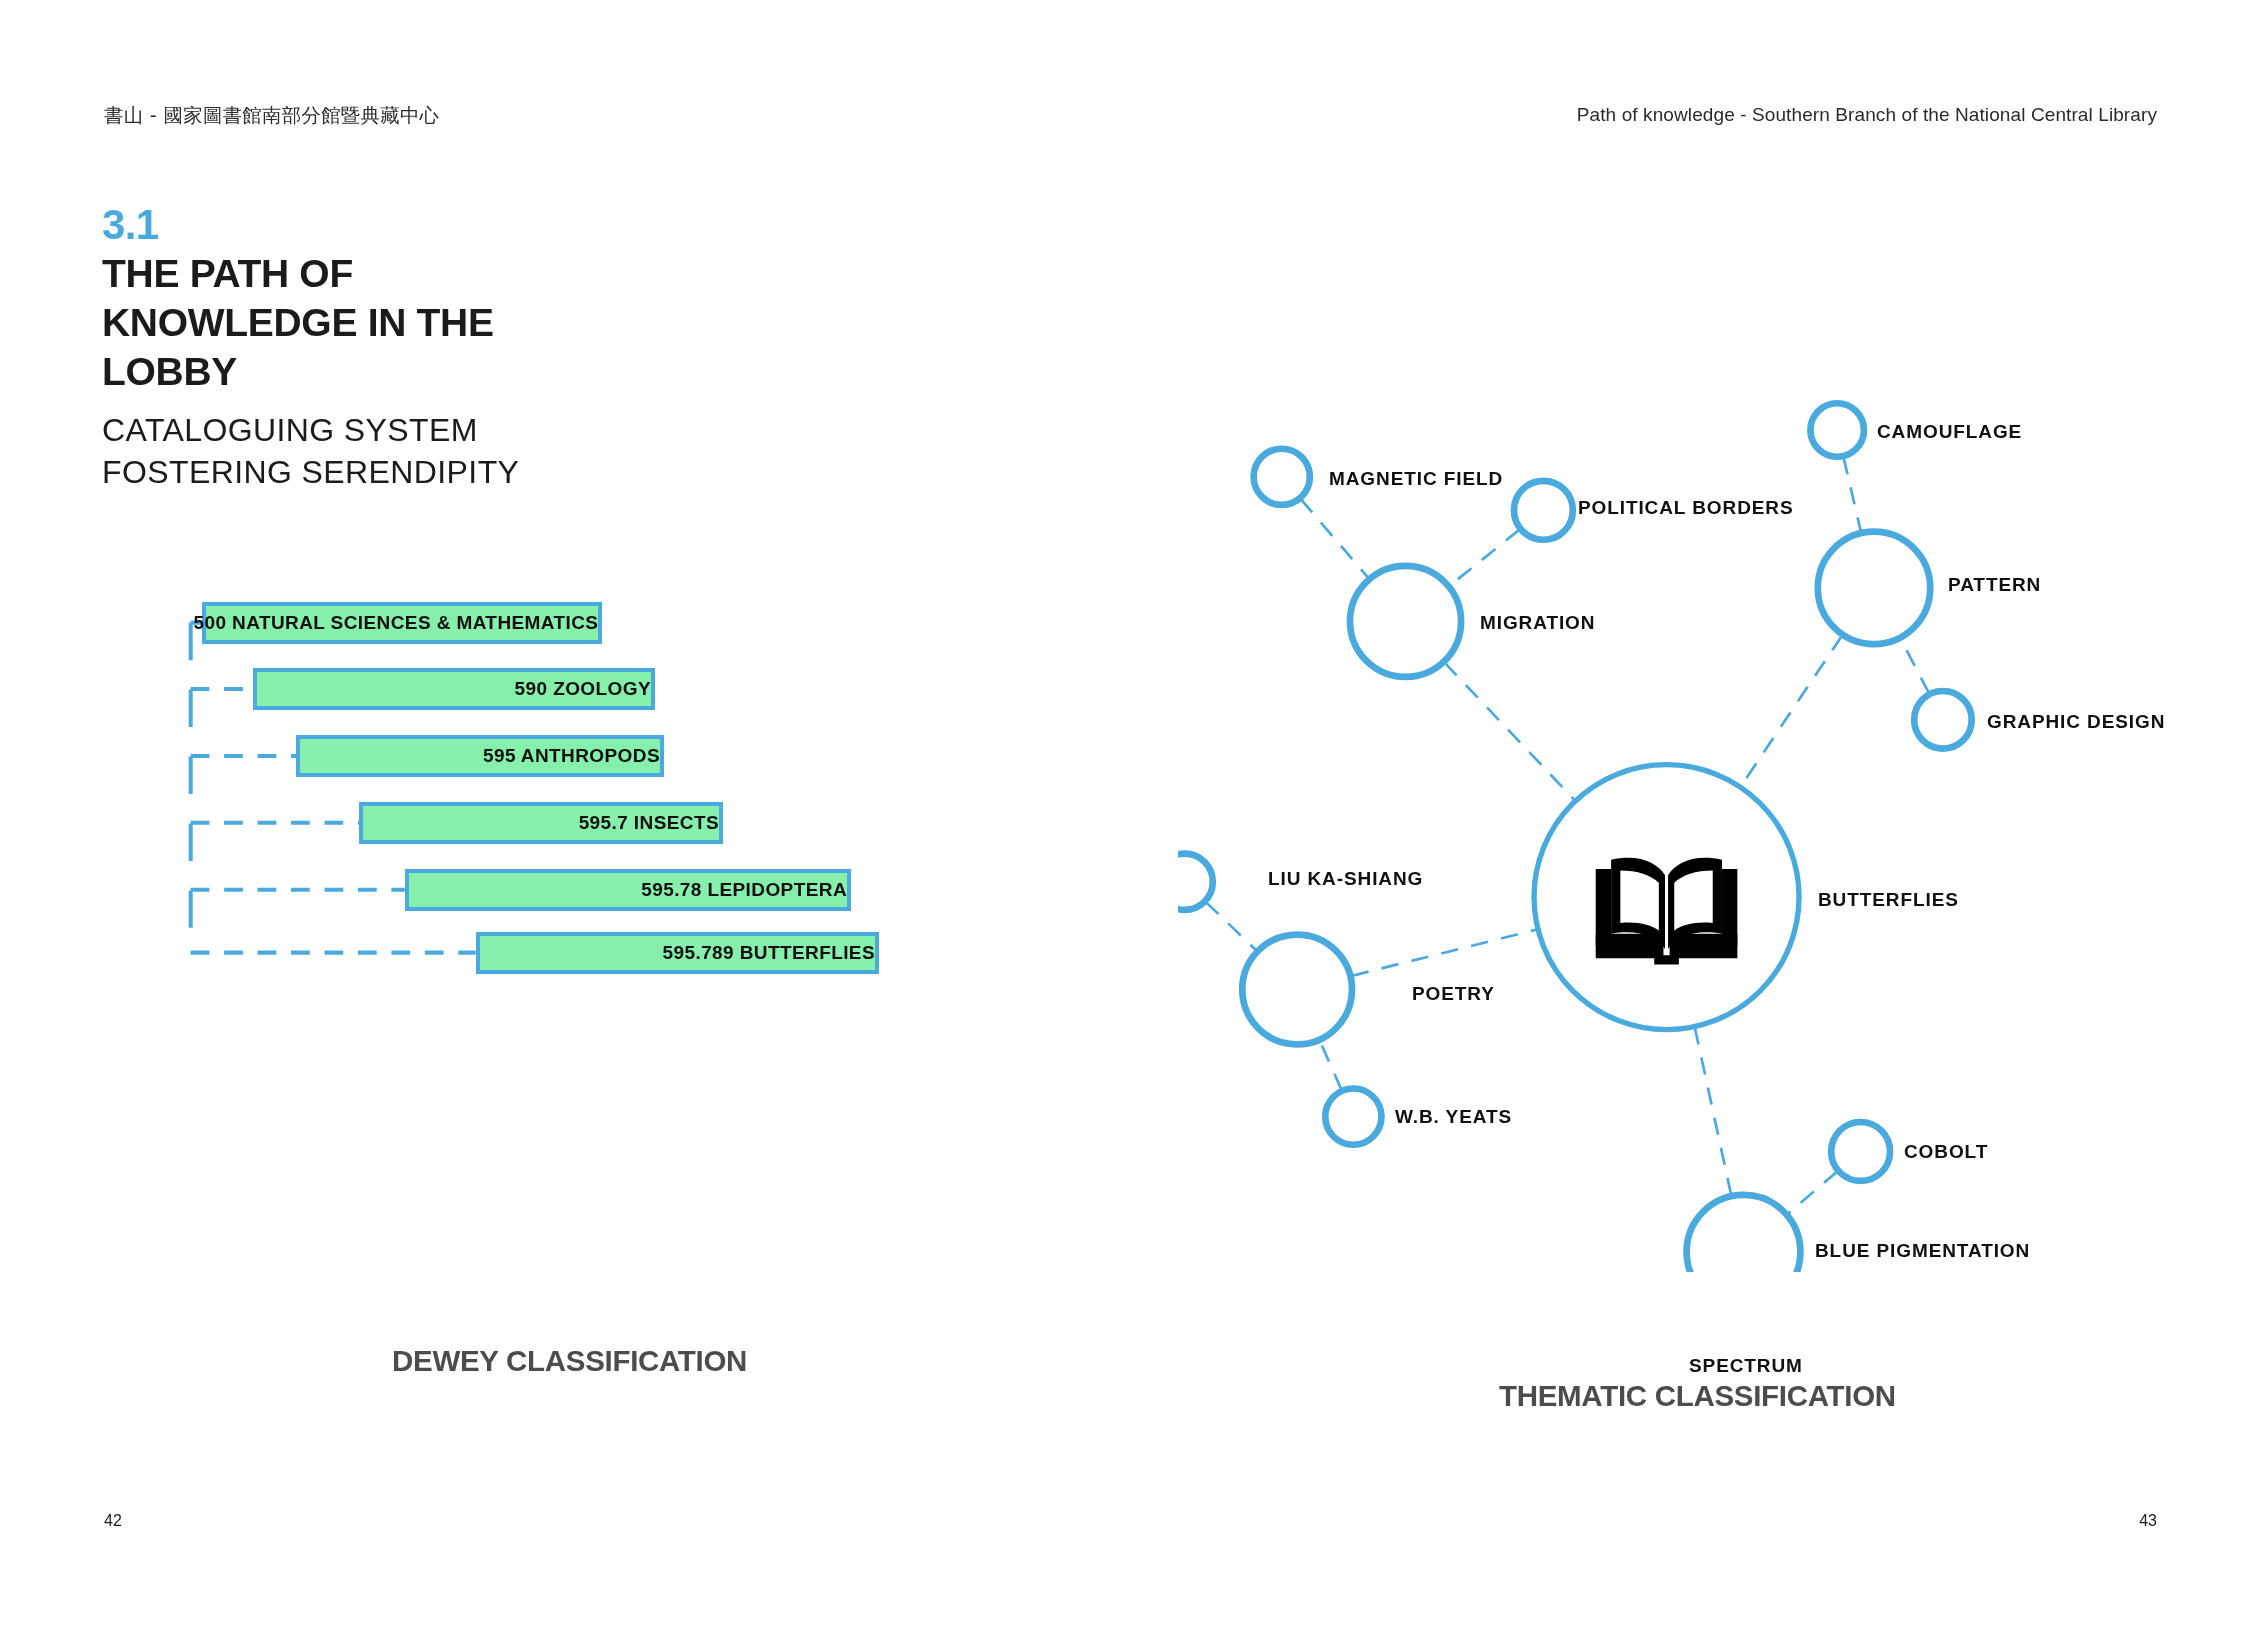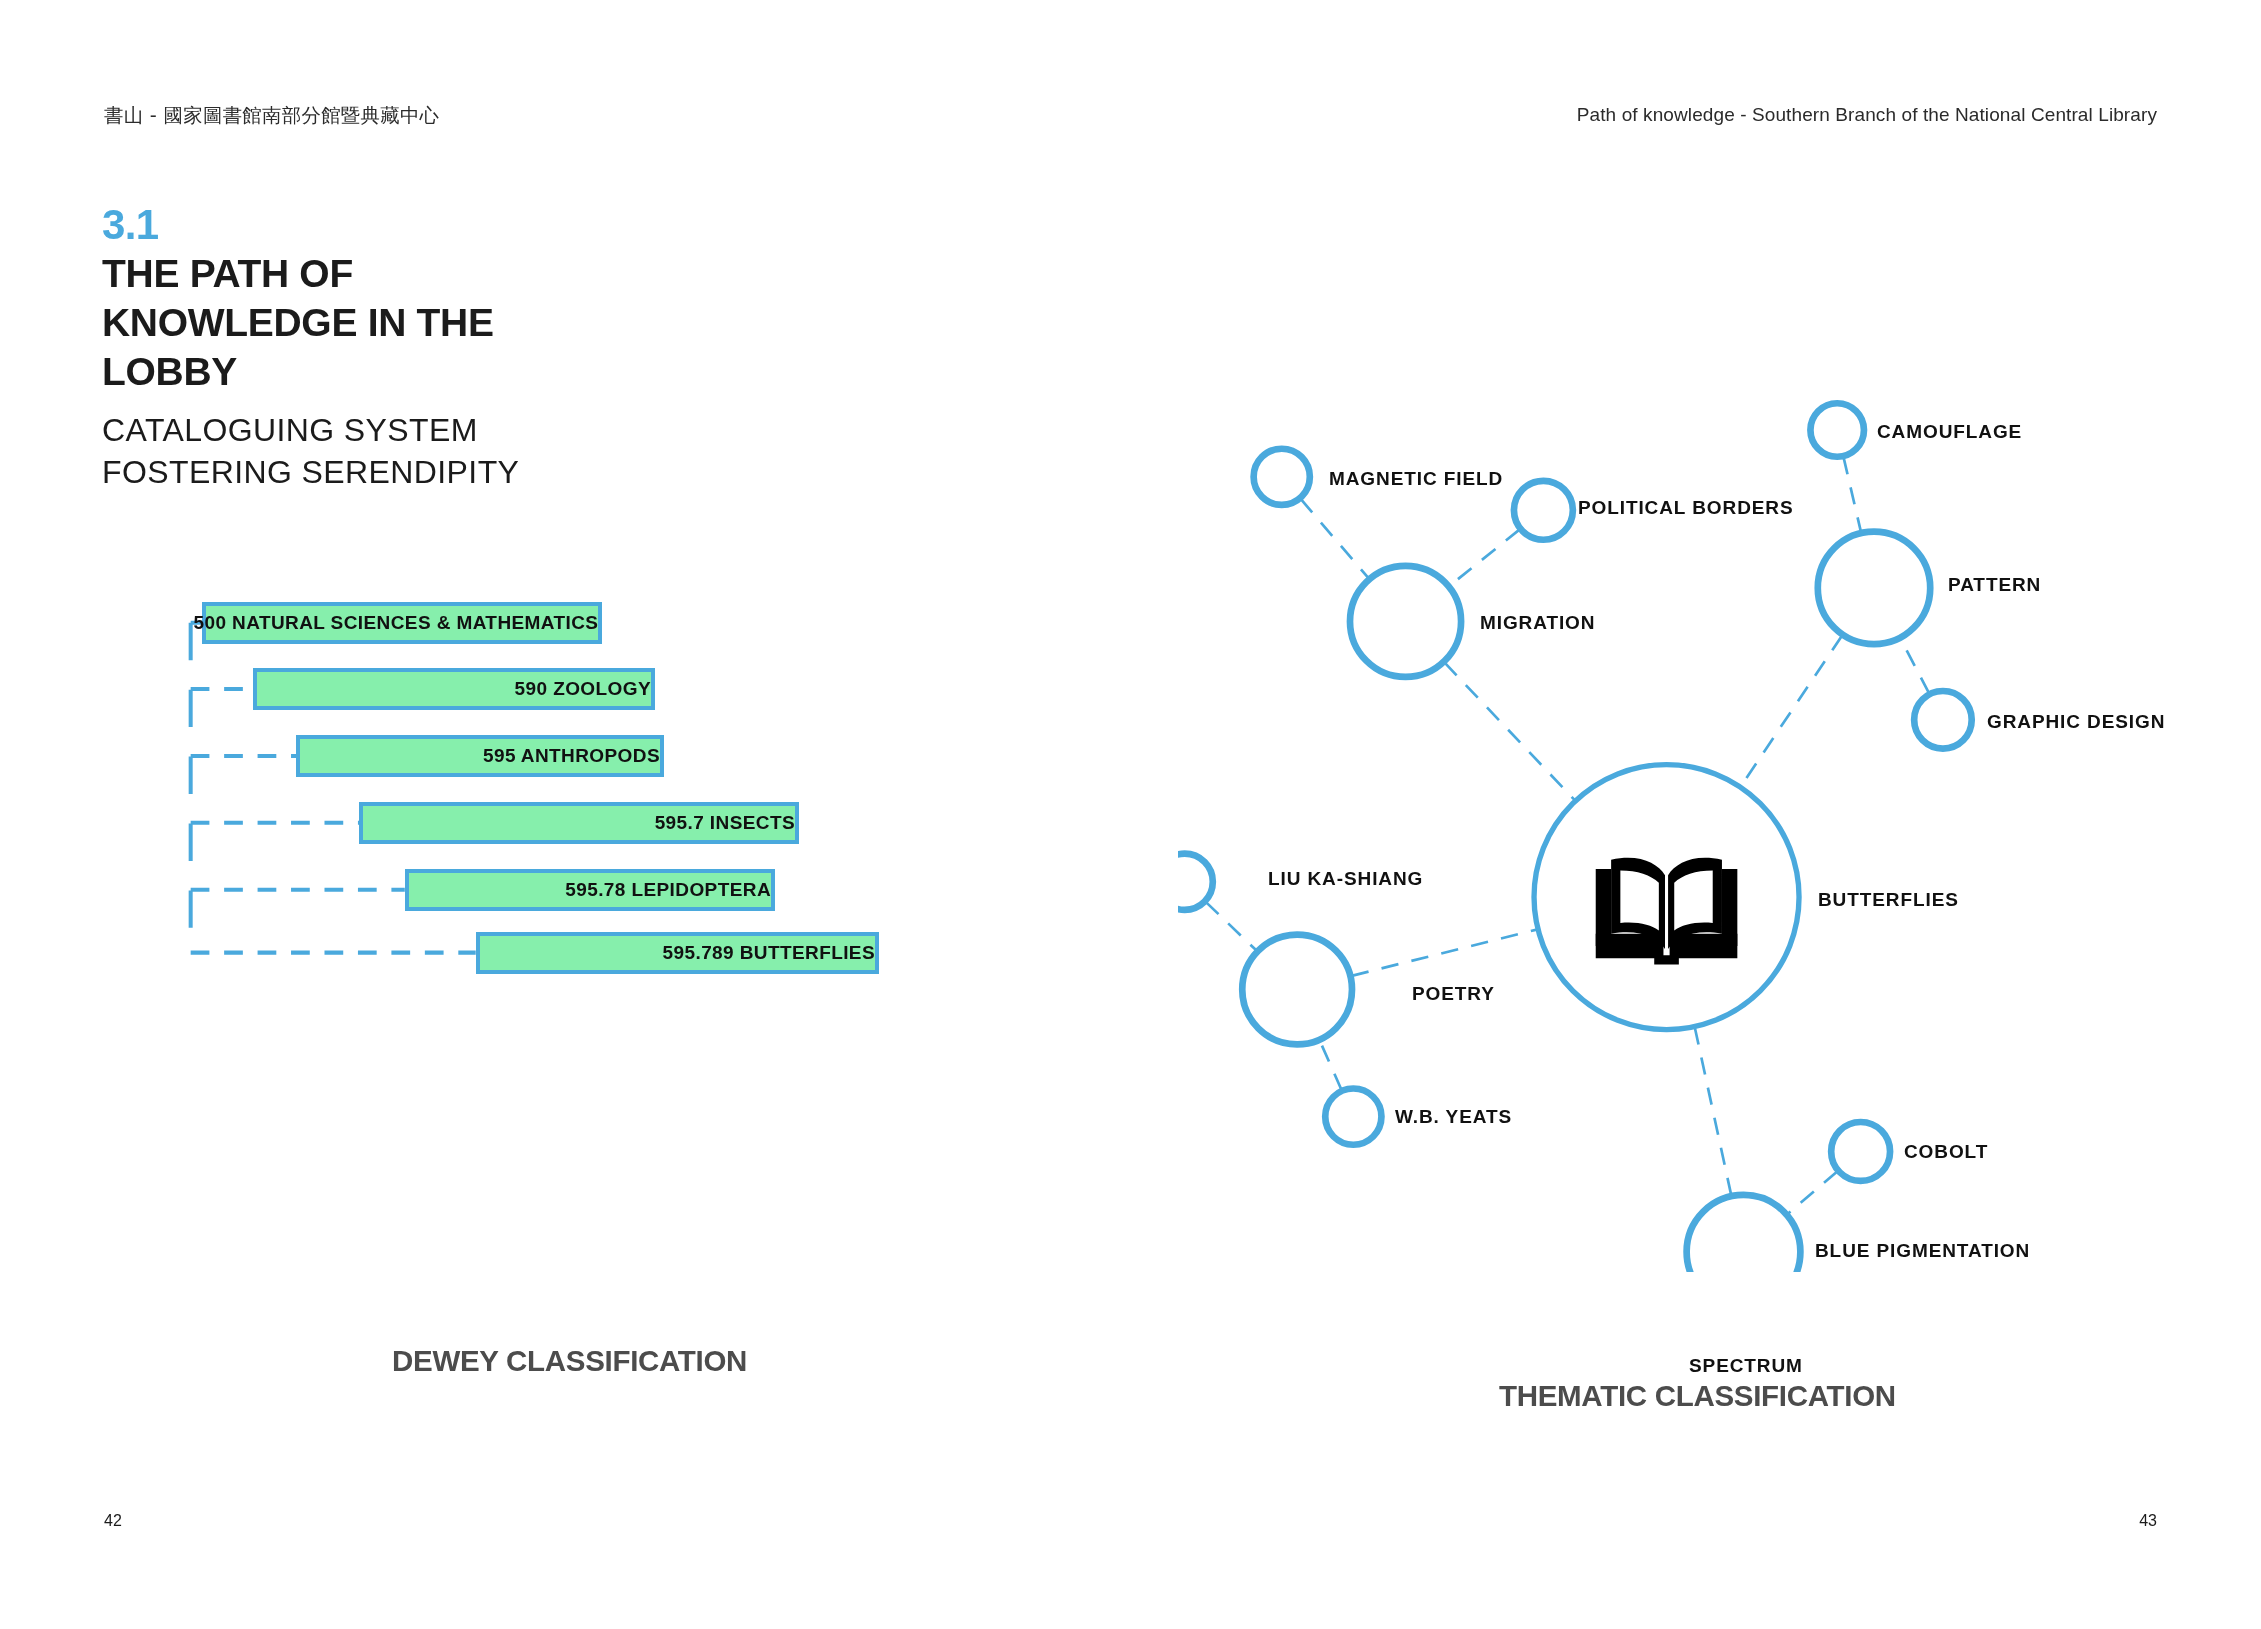--- a/index.html
+++ b/index.html
@@ -170,24 +170,24 @@
   <div id="dewey-boxes">
       <div class="dewey-box" style="left: 21.4px; top: 0px; width: 400px;">
         <span class="lbl">500 NATURAL SCIENCES &amp; MATHEMATICS</span>
       </div>
       <div class="dewey-box" style="left: 72px; top: 66px; width: 402px;">
         <span class="lbl">590 ZOOLOGY</span>
       </div>
       <div class="dewey-box" style="left: 115px; top: 133px; width: 368px;">
         <span class="lbl">595 ANTHROPODS</span>
       </div>
-      <div class="dewey-box" style="left: 178px; top: 200px; width: 440px;">
+      <div class="dewey-box" style="left: 178px; top: 200px; width: 364px;">
         <span class="lbl">595.7 INSECTS</span>
       </div>
-      <div class="dewey-box" style="left: 224px; top: 267px; width: 370px; padding-left: 32px;">
+      <div class="dewey-box" style="left: 224px; top: 267px; width: 446px; padding-left: 32px;">
         <span class="lbl">595.78 LEPIDOPTERA</span>
       </div>
       <div class="dewey-box" style="left: 295px; top: 330px; width: 403px;">
         <span class="lbl">595.789 BUTTERFLIES</span>
       </div>
     </div>
 </div>
 <div class="caption" id="caption-dewey">DEWEY CLASSIFICATION</div>
 
 <div id="thematic-diagram">

